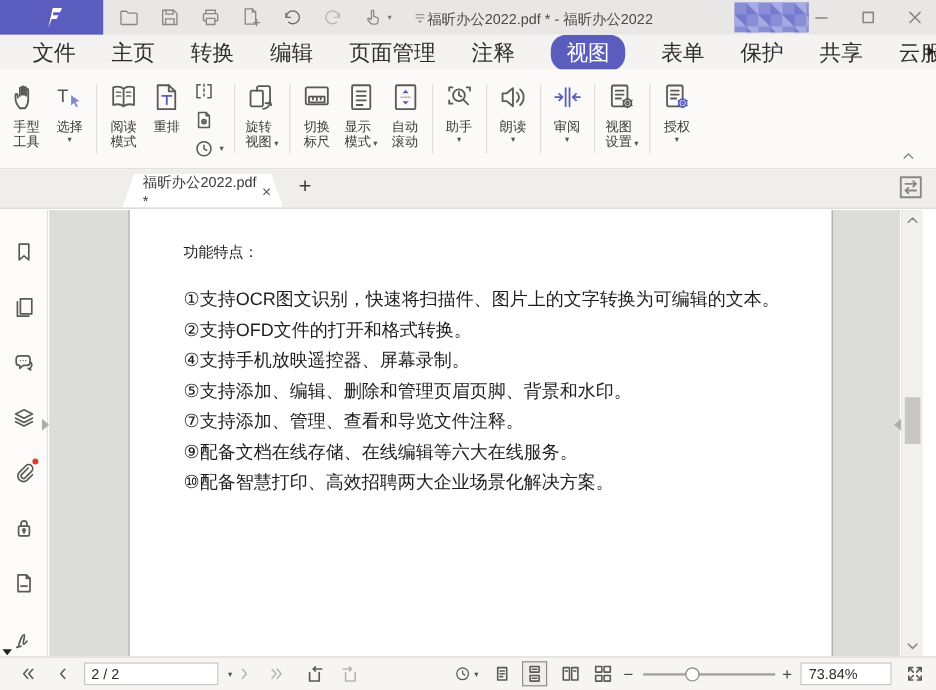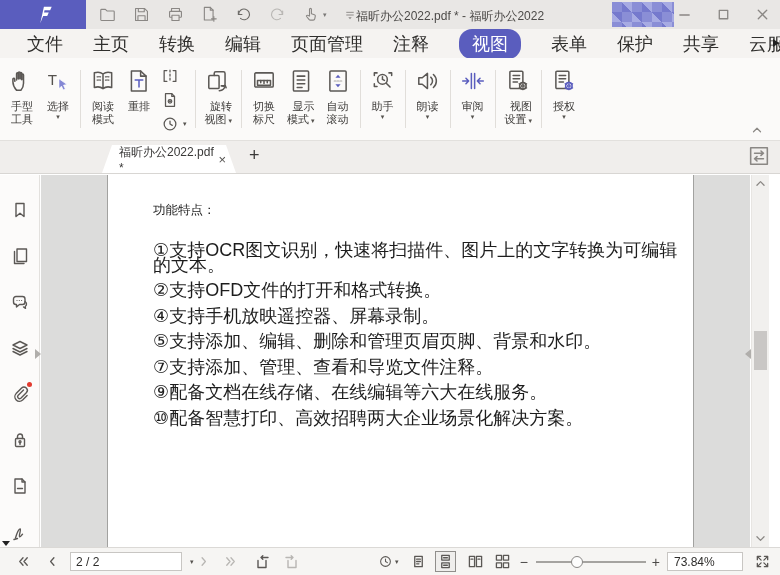--- a/index.html
+++ b/index.html
@@ -29,21 +29,21 @@
   
   .menubar { position:relative; height:29px; background:#f5f3f1; display:flex; align-items:center; padding-left:27px; gap:30px; font-size:18px; color:#2f2e2c; overflow:hidden; }
   .menu-item { white-space:nowrap; cursor:default; }
   .menu-item.active { background:#5a5dbe; color:#fff; padding:3px 13px; border-radius:13px; }
   .menu-overflow { position:absolute; right:1px; top:10px; width:0; height:0; border-top:4px solid transparent; border-bottom:4px solid transparent; border-left:6px solid #222; }
 
   
   .ribbon { position:relative; height:83px; background:#fbfaf9; border-bottom:1px solid #e2e0dd; display:flex; align-items:stretch; padding:6px 2px 0 4px; }
   .rtool { display:flex; flex-direction:column; align-items:center; padding:1px 5px 0; min-width:36px; }
   .ricon { height:32px; display:flex; align-items:center; justify-content:center; }
-  .rlabel { font-size:11px; line-height:13px; color:#3c3a38; text-align:right; white-space:pre-line; margin-top:3px; }
+  .rlabel { font-size:11px; line-height:13px; color:#3c3a38; text-align:left; white-space:pre-line; margin-top:3px; }
   .caret-inline { font-size:7px; color:#55524e; margin-left:2px; }
   .caret-below { display:block; text-align:center; font-size:7px; color:#55524e; line-height:8px; }
   .rsep { width:1px; background:#e1deda; margin:6px 4px 12px; }
   .ministack { display:flex; flex-direction:column; gap:1px; padding:0 4px; }
   .mini { height:23px; display:flex; align-items:center; gap:2px; }
   .collapse-btn { position:absolute; right:16px; top:123px; }
 
   
   .tabbar { position:relative; height:33px; background:#f0eeec; border-bottom:1px solid #d8d6d3; }
   .doc-tab { position:absolute; left:102px; bottom:0; height:28px; width:134px; background:#fff;
@@ -58,21 +58,21 @@
   .sidebar { position:absolute; left:0; top:0; width:40px; height:100%; background:#fcfbfa; border-right:1px solid #e3e1de;
     display:flex; flex-direction:column; align-items:center; padding-top:25px; gap:26px; }
   .sb-btn { position:relative; width:20px; height:20px; }
   .badge-dot { position:absolute; right:-2px; top:-2px; width:5px; height:5px; border-radius:50%; background:#e23b30; }
   .sidebar-handle { position:absolute; left:35px; top:174px; width:0; height:0; border-top:5px solid transparent; border-bottom:5px solid transparent; border-left:6px solid #b0aeab; }
   .sidebar-overflow { position:absolute; left:2px; bottom:1px; width:0; height:0; border-left:4px solid transparent; border-right:4px solid transparent; border-top:5px solid #222; }
 
   .canvas { position:absolute; left:41px; top:0; right:30px; bottom:0; background:#dcdcdb; overflow:hidden; }
   .page { position:absolute; left:66px; top:-8px; bottom:-8px; width:587px; background:#fff; border:1px solid #a2a2a0; padding:34px 0 0 45px; }
   .doc-heading { font-size:12.5px; color:#1d1d1d; margin-bottom:24px; }
-  .feature { font-size:18px; color:#1d1d1d; line-height:14.5px; margin-bottom:11px; width:538px; }
+  .feature { font-size:15px; color:#1d1d1d; line-height:14.5px; margin-bottom:11px; width:538px; }
 
   .scrollbar { position:absolute; right:11px; top:0; width:18px; height:100%; background:#f1f0ee; border-left:1px solid #e7e5e2; }
   .scroll-up { position:absolute; top:4px; left:3px; }
   .scroll-down { position:absolute; bottom:4px; left:3px; }
   .scroll-thumb { position:absolute; top:156px; left:2px; right:2px; height:39px; background:#c9c7c5; }
   .scroll-handle-left { position:absolute; right:29px; top:174px; width:0; height:0; border-top:5px solid transparent; border-bottom:5px solid transparent; border-right:6px solid #b0aeab; }
 
   
   .statusbar { position:absolute; bottom:0; left:0; right:0; height:28px; background:#f6f5f3; border-top:1px solid #dbd9d6;
     display:flex; align-items:center; padding:0 10px; font-size:12px; color:#3b3a38; }

